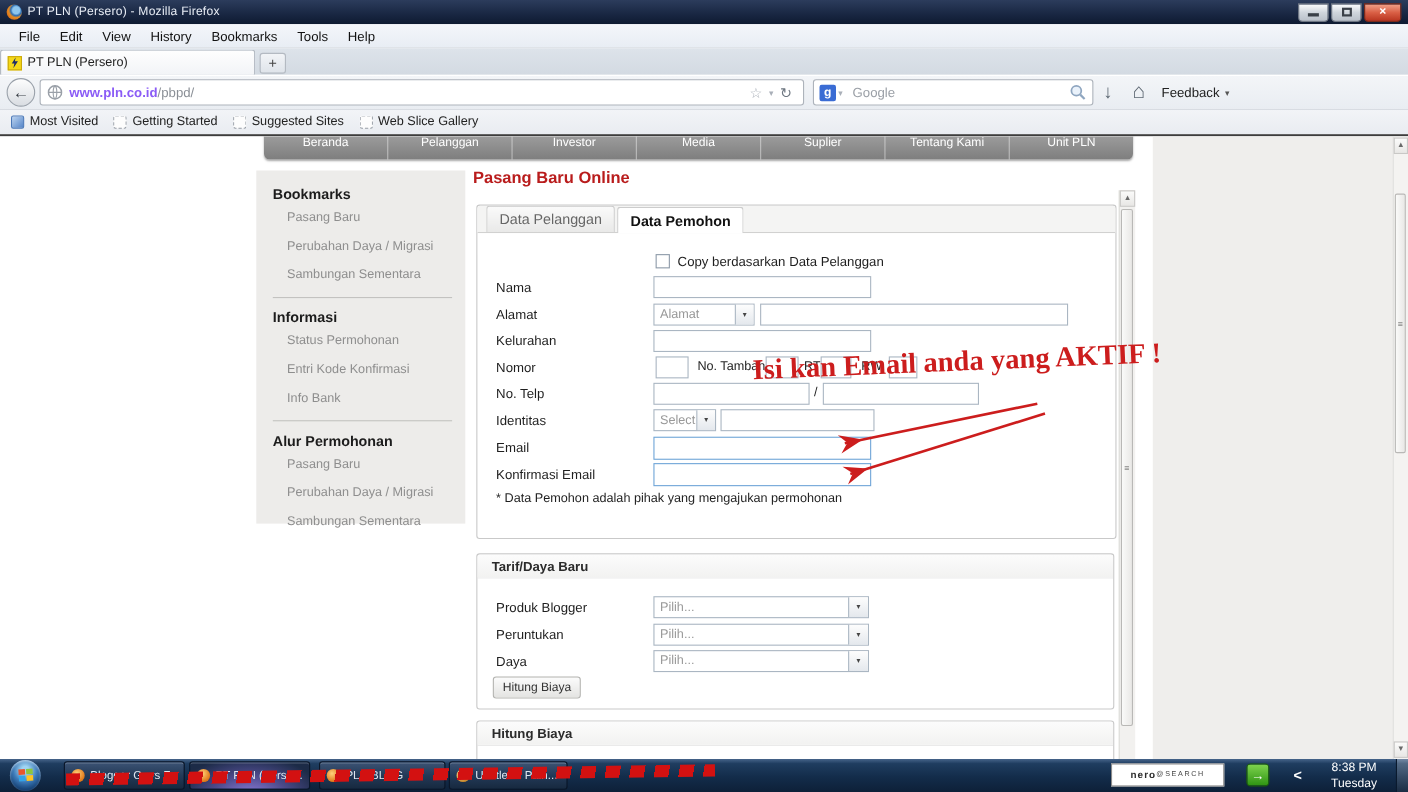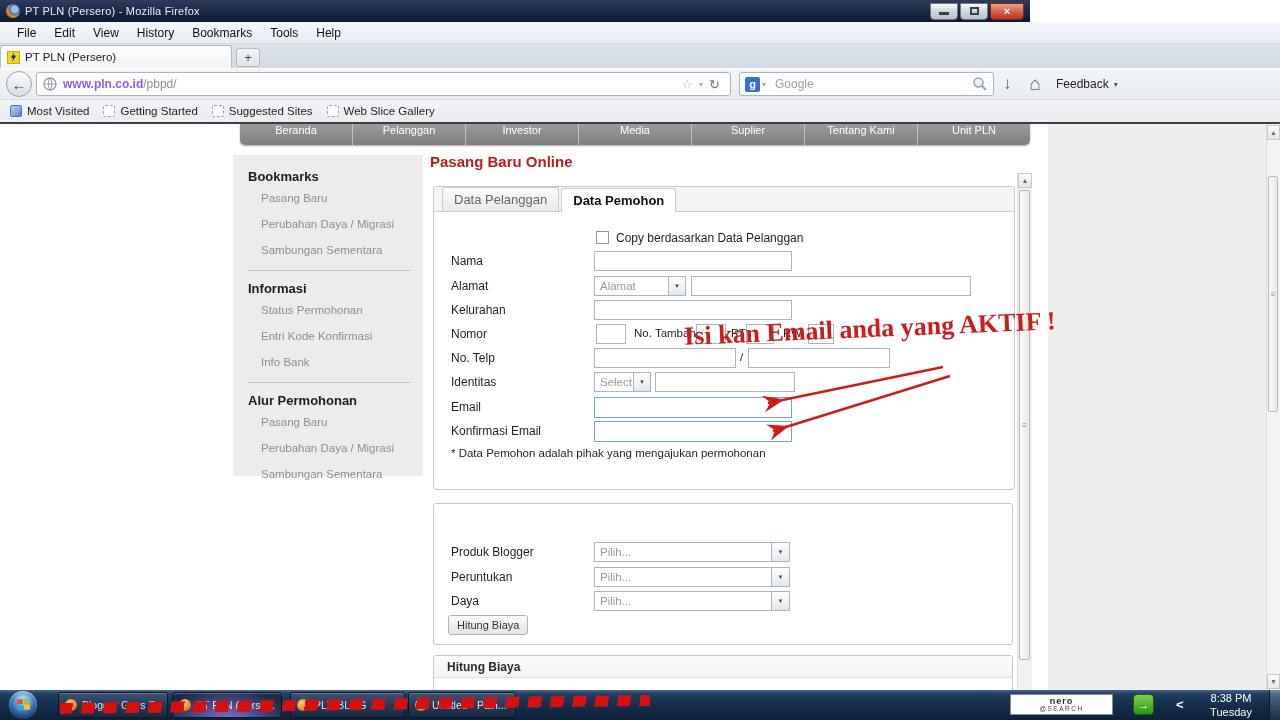--- a/index.html
+++ b/index.html
@@ -1,21 +1,21 @@
 <!DOCTYPE html>
 <html><head>
 <meta charset="utf-8">
 <style>
   * { margin:0; padding:0; box-sizing:border-box; }
   html,body { width:1280px; height:720px; overflow:hidden; }
   body { font-family:"Liberation Sans", sans-serif; background:#fff; position:relative; }
   #screen { position:absolute; inset:0; width:1280px; height:720px; }
 
   
-  #titlebar { position:absolute; left:0; top:0; width:1030px; height:22px;
+  #titlebar { position:absolute; left:0; top:0; width:1280px; height:22px;
     background:linear-gradient(180deg,#2c3c5c 0%,#1a2844 55%,#0e1a31 100%);
     display:flex; align-items:center; padding:8px 4px; color:#e8edf5; }
   .ff-ico { width:14px; height:14px; border-radius:50%; margin:0 5px 0 2px;
     background:radial-gradient(circle at 62% 38%, #8ec6ee 0 26%, #2f6fb2 40%, #e78b21 55%, #c44e12 100%); }
   #titlebar .title { font-size:11px; letter-spacing:.2px; }
   .wincontrols { margin-left:auto; display:flex; gap:2px; padding-right:2px; }
   .wbtn { width:28px; height:17px; border:1px solid #6f7784; border-radius:0 0 4px 4px;
     background:linear-gradient(180deg,#fbfcfd,#cfd5dc 50%,#b9c0c9); display:flex; align-items:center; justify-content:center;
     font-size:11px; color:#333; font-weight:bold; }
   .wbtn.close { width:34px; background:linear-gradient(180deg,#f0a088,#d95f45 50%,#b83520); color:#fff; border-color:#7c2a1a; }
@@ -149,21 +149,21 @@
   .tb-btn { position:absolute; top:2px; height:26px; border:1px solid #0a1628; border-radius:3px;
     background:linear-gradient(180deg,#3c5374 0%,#233a58 50%,#17293f 100%);
     box-shadow:inset 0 1px 0 rgba(255,255,255,.25); display:flex; align-items:center; padding:0 6px; gap:5px; overflow:hidden; }
   .tb-btn.glow { background:radial-gradient(ellipse at 50% 130%,#8f7fe0 0%,#4c4a8a 45%,#1c2b47 85%); }
   .tb-ico { width:12px; height:12px; border-radius:50%; flex:0 0 auto;
     background:radial-gradient(circle at 40% 35%,#ffd27a,#e07818 70%); }
   .tb-label { font-size:10.5px; color:#dfe6ef; white-space:nowrap; overflow:hidden; }
   #censor { position:absolute; left:60px; top:9px; width:590px; height:11px; transform:rotate(-.8deg); z-index:5;
     background:repeating-linear-gradient(100deg,#d31111 0 13px,rgba(0,0,0,0) 13px 22px); }
   .nerobox { position:absolute; left:1010px; top:4px; width:103px; height:21px; background:#fff;
-    border:1px solid #8a8a8a; display:flex; flex-direction:column; align-items:center; justify-content:center; line-height:1; }
+    border:1px solid #8a8a8a; display:flex; flex-direction:row; align-items:center; justify-content:center; line-height:1; }
   .nero1 { font-size:9px; font-weight:bold; color:#2b2b2b; letter-spacing:1px; }
   .nero2 { font-size:6.5px; color:#444; letter-spacing:1.5px; }
   .gobtn { position:absolute; left:1133px; top:4px; width:21px; height:21px; border-radius:4px;
     background:linear-gradient(180deg,#7ed34e,#2f9413); border:1px solid #1c6108; color:#fff; font-size:12px; font-weight:bold;
     display:flex; align-items:center; justify-content:center; }
   .tray-chev { position:absolute; left:1176px; top:7px; color:#fff; font-size:13px; font-weight:bold; }
   .clock { position:absolute; left:1198px; top:2px; width:66px; text-align:center; color:#fff; }
   .clock .t { font-size:11px; } .clock .d { font-size:11px; margin-top:2px; }
   .showdesk { position:absolute; right:0; top:0; width:11px; height:30px; border-left:1px solid #0a1a2e;
     background:linear-gradient(180deg,rgba(255,255,255,.25),rgba(255,255,255,.06)); }
@@ -341,20 +341,21 @@
 
       <span class="note" style="left:17px; top:260px;">* Data Pemohon adalah pihak yang mengajukan permohonan</span>
     </div>
 
     <div class="vscroll" id="inner-scrollbar">
       <span class="scr-arrow" style="top:0;">▲</span>
       <span class="scr-thumb" style="top:17px; height:470px;">≡</span>
     </div>
 
     <div class="panel" id="panel2">
+      <div class="panel-head">Tarif/Daya Baru</div>
       <span class="flabel" style="top:41px;">Produk Blogger</span>
       <span class="selbox" style="left:160px; top:38px; width:196px;">
         <span class="selval">Pilih...</span>
         <span class="selbtn" style="width:18px;">▾</span>
       </span>
       <span class="flabel" style="top:66px;">Peruntukan</span>
       <span class="selbox" style="left:160px; top:63px; width:196px;">
         <span class="selval">Pilih...</span>
         <span class="selbtn" style="width:18px;">▾</span>
       </span>

